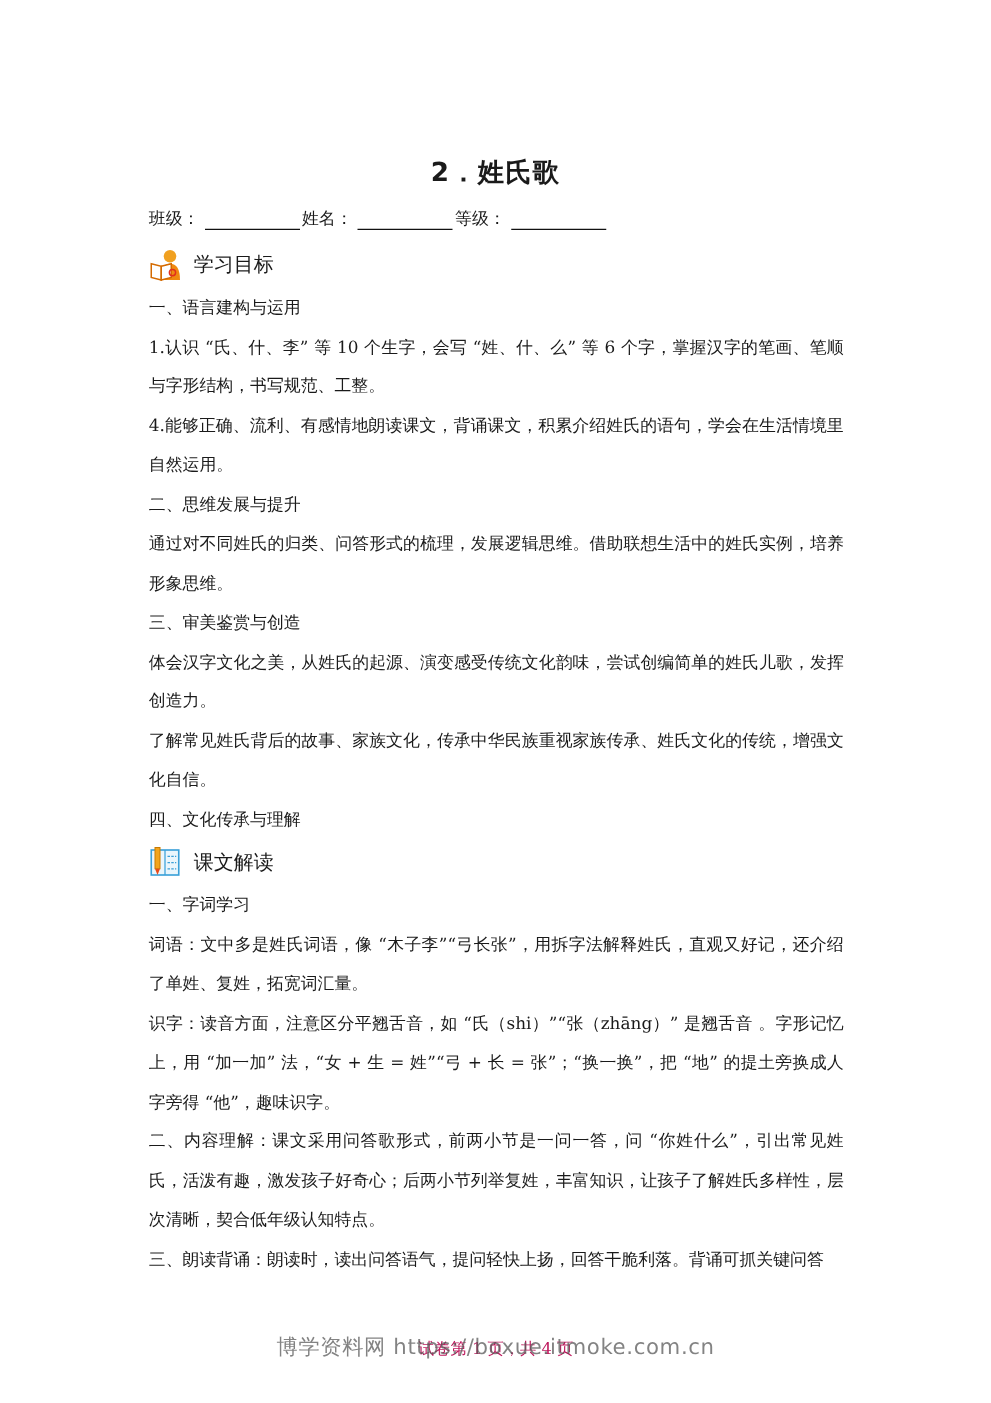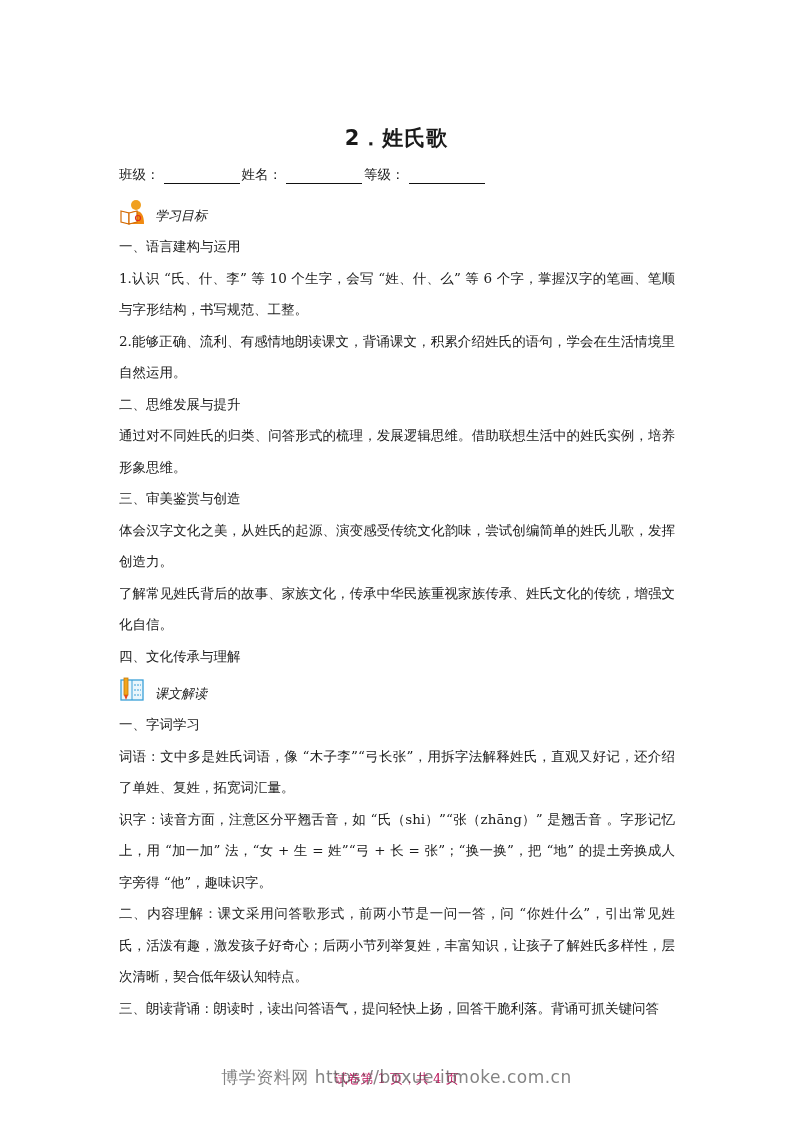--- a/index.html
+++ b/index.html
@@ -16,23 +16,22 @@
   }
   .info-row {
     position: absolute; top: 166px; left: 119px;
     font-size: 13.5px; display: flex; align-items: flex-end;
   }
   .info-row .blank {
     display: inline-block; width: 76px; border-bottom: 1.3px solid #111;
     height: 14px; margin: 0 2px 0 4px;
   }
   .section-head {
-    position: absolute; left: 119px; display: flex; align-items: flex-end;
-    font-size: 13px;
-    font-style: italic;
+    position: absolute; left: 119px; display: flex; align-items: center;
+    font-size: 16px;
   }
   .section-head .icon { width: 28px; height: 26px; margin-right: 8px; }
   .body-text {
     position: absolute; left: 119px; width: 556px;
     font-size: 13.5px; line-height: 31.5px;
     text-align: justify;
   }
   .body-text p { margin: 0; }
   .footer {
     position: absolute; top: 1070px; left: 0; width: 793px; text-align: center;
@@ -70,21 +69,21 @@
         <path d="M10 14 L18 12 L18 23 L10 25 Z" fill="#fff" stroke="#d46a00" stroke-width="1.2"></path>
         <circle cx="19" cy="19" r="2.5" fill="none" stroke="#e0301e" stroke-width="1.2"></circle>
       </svg>
     </span>
     <span>学习目标</span>
   </div>
 
   <div class="body-text" style="top:231px;">
     <p>一、语言建构与运用</p>
     <p>1.认识 “氏、什、李” 等 10 个生字，会写 “姓、什、么” 等 6 个字，掌握汉字的笔画、笔顺与字形结构，书写规范、工整。</p>
-    <p>2.能够正确、流利、有感情地朗读课文，背诵课文，积累介绍姓氏的语句，学会在生活情境里自然运用。</p>
+    <p>4.能够正确、流利、有感情地朗读课文，背诵课文，积累介绍姓氏的语句，学会在生活情境里自然运用。</p>
     <p>二、思维发展与提升</p>
     <p>通过对不同姓氏的归类、问答形式的梳理，发展逻辑思维。借助联想生活中的姓氏实例，培养形象思维。</p>
     <p>三、审美鉴赏与创造</p>
     <p>体会汉字文化之美，从姓氏的起源、演变感受传统文化韵味，尝试创编简单的姓氏儿歌，发挥创造力。</p>
     <p>了解常见姓氏背后的故事、家族文化，传承中华民族重视家族传承、姓氏文化的传统，增强文化自信。</p>
     <p>四、文化传承与理解</p>
   </div>
 
   <div class="section-head" style="top:677px;">
     <span class="icon">

